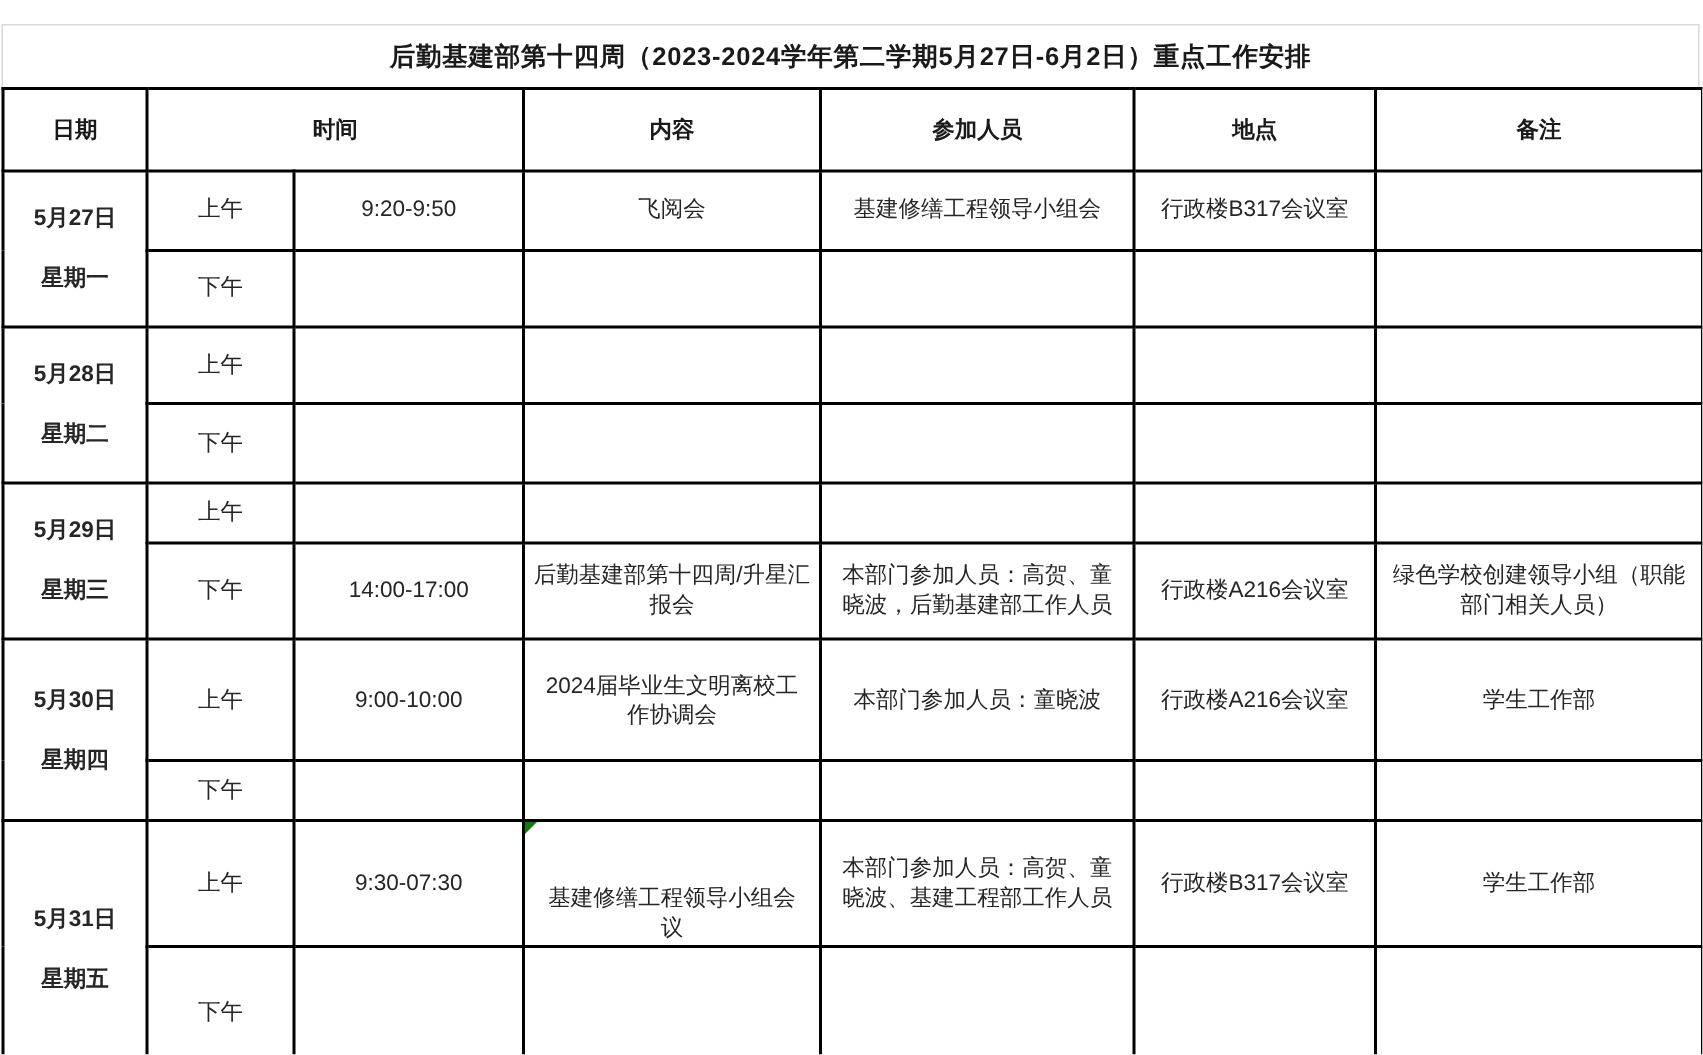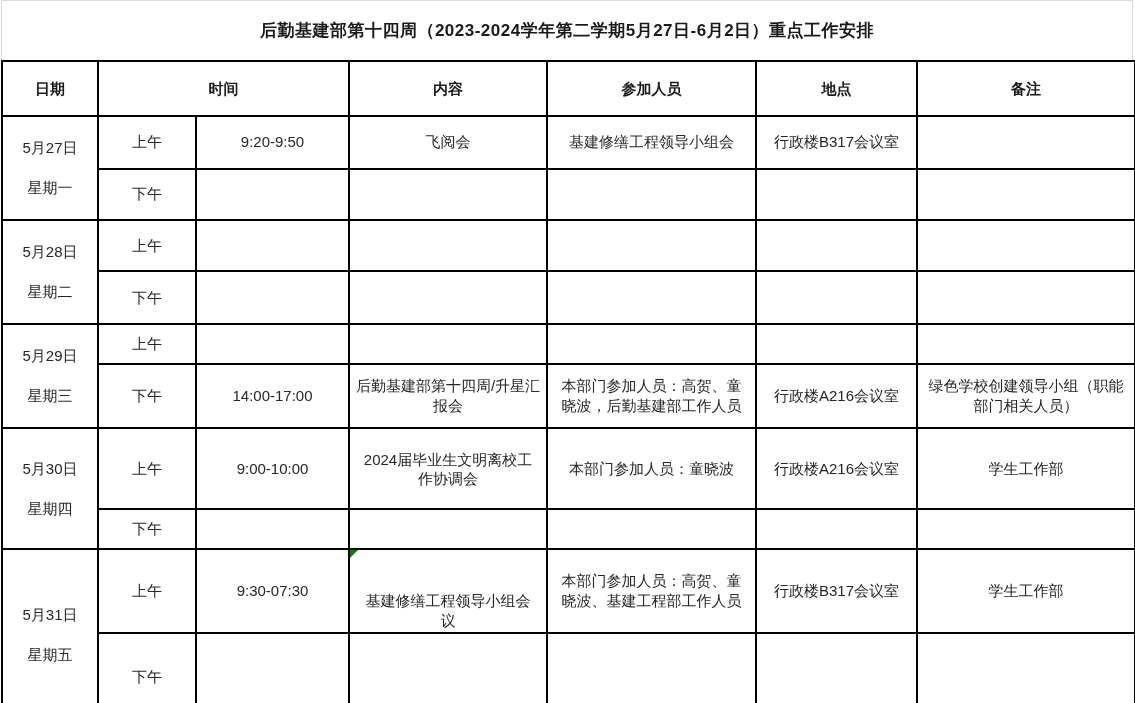--- a/index.html
+++ b/index.html
@@ -9,26 +9,26 @@
     font-family: "Liberation Sans", "DejaVu Sans", sans-serif;
   }
   .page {
     width: 1135px;
     height: 703px;
     overflow: hidden;
     background: #ffffff;
     box-sizing: border-box;
   }
   .title-bar {
-    height: 60px;
+    height: 42px;
     box-sizing: border-box;
     border-top: 1px solid #d9d9d9;
     border-left: 1px solid #d9d9d9;
     border-right: 1px solid #d9d9d9;
-    margin: 0 0 0 1px;
+    margin: 16px 0 0 1px;
     width: 1132px;
     display: flex;
     align-items: center;
     justify-content: center;
     font-size: 17px;
     font-weight: 700;
     color: #1a1a1a;
     letter-spacing: 0.5px;
   }
   table.schedule {
@@ -49,21 +49,21 @@
     white-space: pre-line;
     overflow: hidden;
     box-sizing: border-box;
   }
   table.schedule th {
     font-weight: 700;
     font-size: 15px;
     color: #1a1a1a;
   }
   td.date-cell {
-    font-weight: 400;
+    font-weight: 700;
     color: #1a1a1a;
     line-height: 21px;
   }
   td.content-cell { position: relative; }
   .clip-box {
     height: 37px;
     overflow: hidden;
     line-height: 19px;
   }
   .comment-marker {

